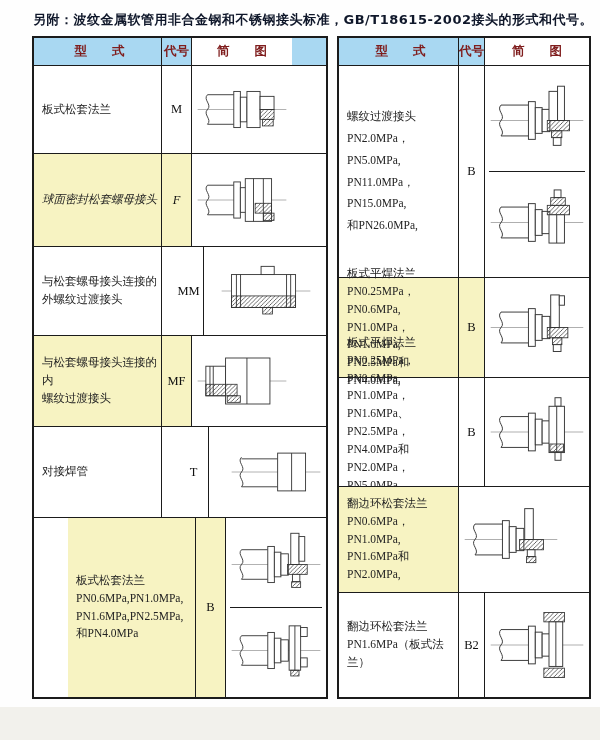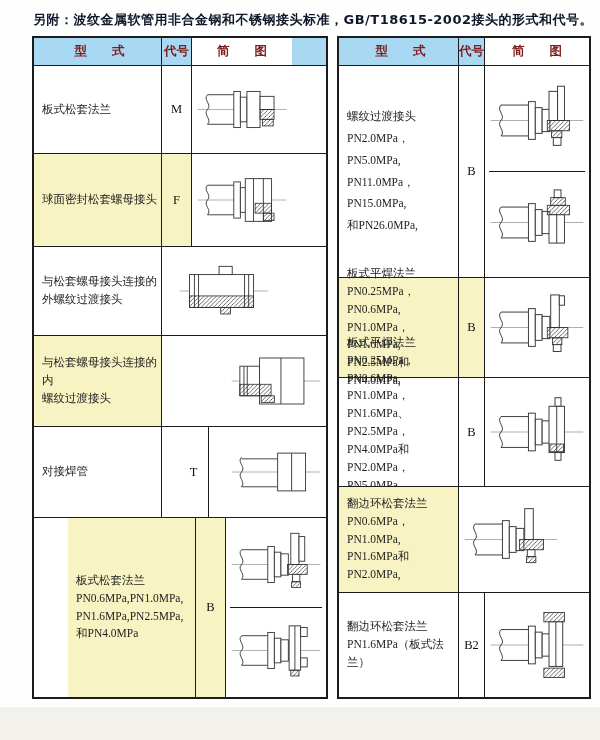--- a/index.html
+++ b/index.html
@@ -63,21 +63,21 @@
                   <rect x="46" y="20" width="8" height="44" fill="#fff" stroke="#333" stroke-width="1.1"></rect>
                   <rect x="54" y="27" width="8" height="30" fill="#fff" stroke="#333" stroke-width="1.1"></rect>
                   <rect x="62" y="20" width="16" height="44" fill="#fff" stroke="#333" stroke-width="1.1"></rect>
                   <rect x="78" y="26" width="17" height="16" fill="#fff" stroke="#333" stroke-width="1.1"></rect>
                   <rect x="78" y="42" width="17" height="12" fill="url(#h1)" stroke="#333" stroke-width="1"></rect>
                   <rect x="81" y="54" width="13" height="8" fill="url(#h1)" stroke="#333" stroke-width="1"></rect>
                 </svg>
               </div>
             </div>
   </div>
-          <div class="row hl" style="height: 93px;">
+          <div class="row hl" style="height: 93px; font-style: italic;">
     <div class="cell type">球面密封松套螺母接头</div>
     <div class="cell code">F</div>
     <div class="cell diag">
               <div class="dbox">
                 <svg viewBox="0 0 112 84" preserveAspectRatio="xMidYMid meet">
                   <defs>
                     <pattern id="h2" width="5" height="5" patternUnits="userSpaceOnUse">
                       <path d="M0,5 L5,0" stroke="#3a3a3a" stroke-width="0.9" fill="none"></path>
                     </pattern>
                   </defs>
@@ -92,20 +92,21 @@
                   <line x1="82" y1="16" x2="82" y2="68" stroke="#333" stroke-width="1.1"></line>
                   <rect x="72" y="46" width="20" height="12" fill="url(#h2)" stroke="#333" stroke-width="1"></rect>
                   <rect x="82" y="58" width="13" height="9" fill="url(#h2)" stroke="#333" stroke-width="1"></rect>
                 </svg>
               </div>
             </div>
   </div>
           <div class="row" style="height: 89px; gap: 12px;">
     <div class="cell type">与松套螺母接头连接的
 外螺纹过渡接头</div>
+    <div class="cell code">MM</div>
     <div class="cell diag">
               <div class="dbox">
                 <svg viewBox="0 0 112 84" preserveAspectRatio="xMidYMid meet">
                   <defs>
                     <pattern id="h3" width="5" height="5" patternUnits="userSpaceOnUse">
                       <path d="M0,5 L5,0" stroke="#3a3a3a" stroke-width="0.9" fill="none"></path>
                     </pattern>
                   </defs>
                   <line x1="2" y1="42" x2="110" y2="42" stroke="#8a8a8a" stroke-width="0.8"></line>
                   <rect x="14" y="22" width="78" height="40" fill="#fff" stroke="#333" stroke-width="1.1"></rect>
@@ -113,23 +114,24 @@
                   <line x1="25" y1="22" x2="25" y2="62" stroke="#333" stroke-width="1.1"></line>
                   <line x1="81" y1="22" x2="81" y2="62" stroke="#333" stroke-width="1.1"></line>
                   <line x1="86" y1="22" x2="86" y2="62" stroke="#333" stroke-width="1.1"></line>
                   <rect x="50" y="12" width="16" height="10" fill="#fff" stroke="#333" stroke-width="1.1"></rect>
                   <rect x="14" y="48" width="78" height="14" fill="url(#h3)" stroke="#333" stroke-width="1"></rect>
                   <rect x="52" y="62" width="12" height="8" fill="url(#h3)" stroke="#333" stroke-width="1"></rect>
                 </svg>
               </div>
             </div>
   </div>
-          <div class="row hl" style="height: 91px; justify-content: space-between;">
+          <div class="row hl" style="height: 91px;">
     <div class="cell type">与松套螺母接头连接的内
 螺纹过渡接头</div>
+    <div class="cell code">MF</div>
     <div class="cell diag">
               <div class="dbox">
                 <svg viewBox="0 0 112 84" preserveAspectRatio="xMidYMid meet">
                   <defs>
                     <pattern id="h4" width="5" height="5" patternUnits="userSpaceOnUse">
                       <path d="M0,5 L5,0" stroke="#3a3a3a" stroke-width="0.9" fill="none"></path>
                     </pattern>
                   </defs>
                   <line x1="2" y1="42" x2="110" y2="42" stroke="#8a8a8a" stroke-width="0.8"></line>
                   <rect x="12" y="24" width="24" height="36" fill="#fff" stroke="#333" stroke-width="1.1"></rect>

